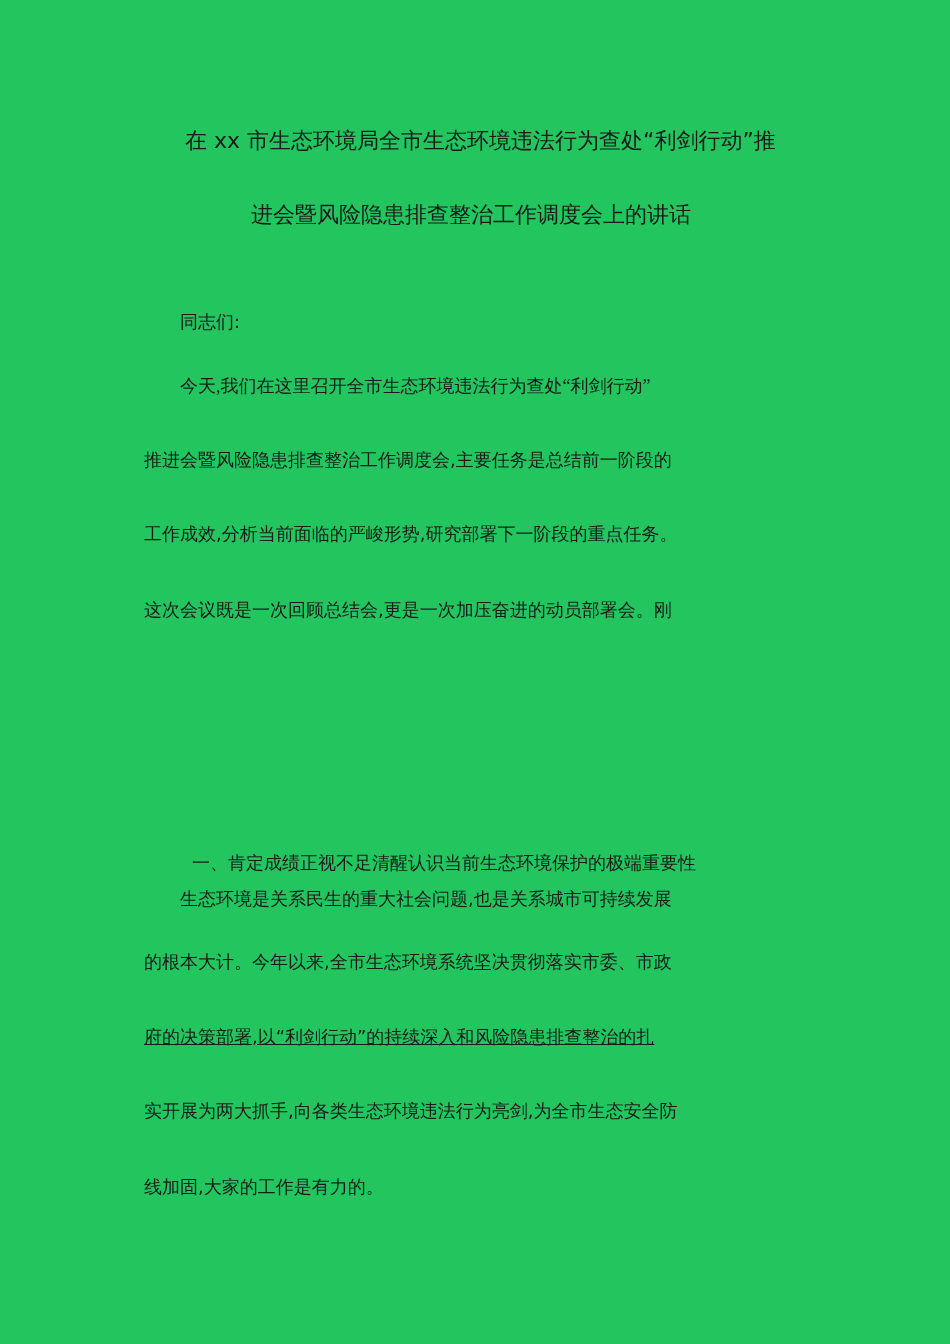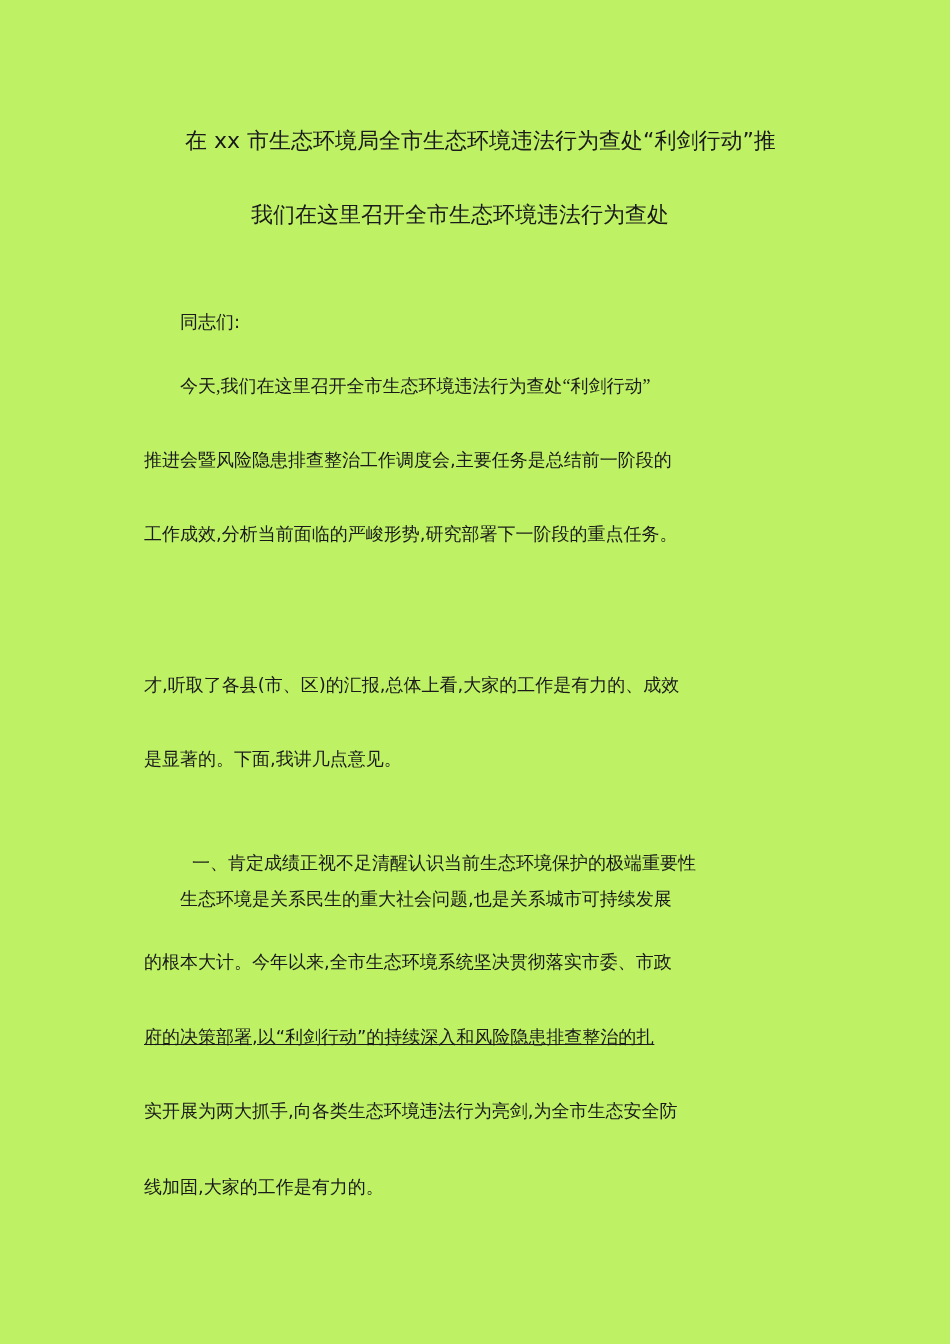--- a/index.html
+++ b/index.html
@@ -12,46 +12,45 @@
       height: 1344px;
       position: relative;
       overflow: hidden;
       font-family: "DejaVu Sans", "Liberation Sans", sans-serif;
       color: #1a1a1a;
     }
     .page {
       position: absolute;
       left: 0; top: 0;
       width: 950px; height: 1344px;
-      background: #bef264;
+      background: #22c55e;
     }
     .line {
       position: absolute;
       white-space: nowrap;
       font-size: 18px;
       line-height: 30px;
       letter-spacing: 0px;
     }
     .title-line {
       font-size: 22px;
     }
   </style>
 </head>
 <body>
 
 <div class="page">
 
   <div class="line title-line" style="left:185px; top:126px;">在 xx 市生态环境局全市生态环境违法行为查处“利剑行动”推</div>
-  <div class="line title-line" style="left:251px; top:200px;">我们在这里召开全市生态环境违法行为查处</div>
+  <div class="line title-line" style="left:251px; top:200px;">进会暨风险隐患排查整治工作调度会上的讲话</div>
 
   <div class="line" style="left:180px; top:307px;">同志们:</div>
   <div class="line" style="left:180px; top:371px;font-family:Liberation Serif, serif;">今天,我们在这里召开全市生态环境违法行为查处“利剑行动”</div>
   <div class="line" style="left:144px; top:445px;">推进会暨风险隐患排查整治工作调度会,主要任务是总结前一阶段的</div>
   <div class="line" style="left:144px; top:519px;">工作成效,分析当前面临的严峻形势,研究部署下一阶段的重点任务。</div>
-  <div class="line" style="left:144px; top:670px;">才,听取了各县(市、区)的汇报,总体上看,大家的工作是有力的、成效</div>
-  <div class="line" style="left:144px; top:744px;">是显著的。下面,我讲几点意见。</div>
+  <div class="line" style="left:144px; top:595px;">这次会议既是一次回顾总结会,更是一次加压奋进的动员部署会。刚</div>
   <div class="line" style="left:192px; top:808px;margin-top:40px;">一、肯定成绩正视不足清醒认识当前生态环境保护的极端重要性</div>
   <div class="line" style="left:180px; top:872px;margin-top:12px;">生态环境是关系民生的重大社会问题,也是关系城市可持续发展</div>
   <div class="line" style="left:144px; top:947px;">的根本大计。今年以来,全市生态环境系统坚决贯彻落实市委、市政</div>
   <div class="line" style="left:144px; top:1022px;text-decoration:underline;">府的决策部署,以“利剑行动”的持续深入和风险隐患排查整治的扎</div>
   <div class="line" style="left:144px; top:1096px;">实开展为两大抓手,向各类生态环境违法行为亮剑,为全市生态安全防</div>
   <div class="line" style="left:144px; top:1172px;">线加固,大家的工作是有力的。</div>
 </div>
 
 </body></html>

